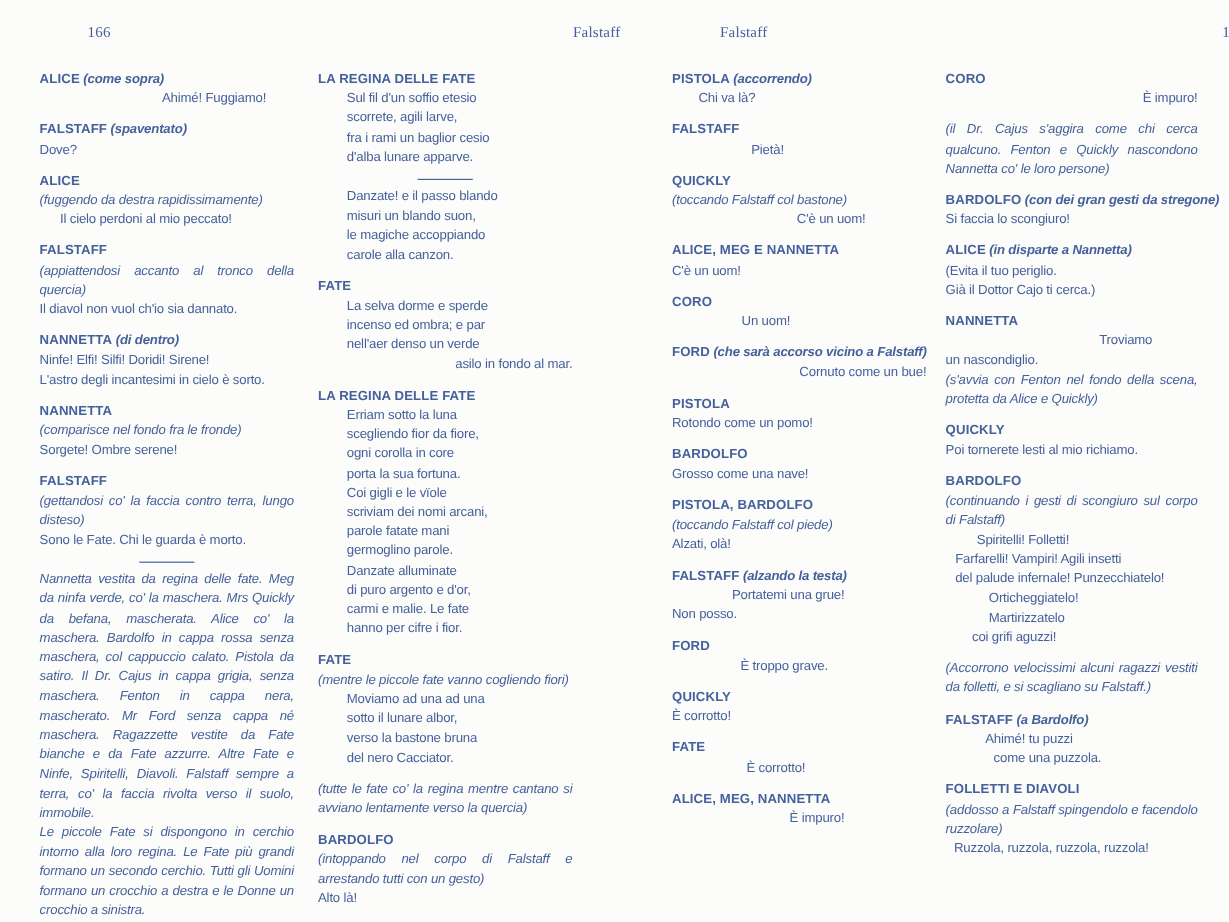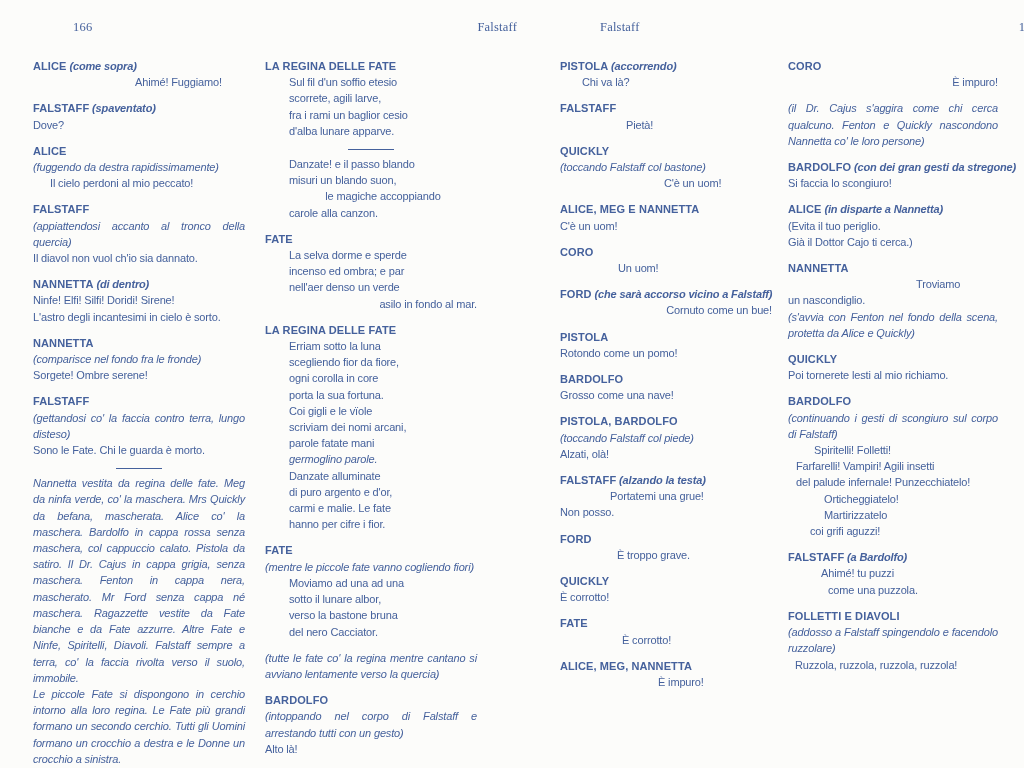--- a/index.html
+++ b/index.html
@@ -101,40 +101,40 @@
         <div class="verse-line" style="padding-left: 24px;">scorrete, agili larve,</div>
         <div class="verse-line" style="padding-left: 24px;">fra i rami un baglior cesio</div>
         <div class="verse-line" style="padding-left: 24px;">d'alba lunare apparve.</div>
       </div>
       <div class="block rule-block">
         <hr class="sep-rule">
       </div>
       <div class="block">
         <div class="verse-line" style="padding-left: 24px;">Danzate! e il passo blando</div>
         <div class="verse-line" style="padding-left: 24px;">misuri un blando suon,</div>
-        <div class="verse-line" style="padding-left: 24px; text-align: center;">le magiche accoppiando</div>
+        <div class="verse-line" style="padding-left: 24px;">le magiche accoppiando</div>
         <div class="verse-line" style="padding-left: 24px;">carole alla canzon.</div>
       </div>
       <div class="block">
         <div class="speaker-line"><span class="speaker-name">FATE</span></div>
         <div class="verse-line" style="padding-left: 24px;">La selva dorme e sperde</div>
         <div class="verse-line" style="padding-left: 24px;">incenso ed ombra; e par</div>
         <div class="verse-line" style="padding-left: 24px;">nell'aer denso un verde</div>
         <div class="verse-line" style="padding-left: 24px; text-align: right;">asilo in fondo al mar.</div>
       </div>
       <div class="block">
         <div class="speaker-line"><span class="speaker-name">LA REGINA DELLE FATE</span></div>
         <div class="verse-line" style="padding-left: 24px;">Erriam sotto la luna</div>
         <div class="verse-line" style="padding-left: 24px;">scegliendo fior da fiore,</div>
         <div class="verse-line" style="padding-left: 24px;">ogni corolla in core</div>
         <div class="verse-line" style="padding-left: 24px;">porta la sua fortuna.</div>
         <div class="verse-line" style="padding-left: 24px;">Coi gigli e le vïole</div>
         <div class="verse-line" style="padding-left: 24px;">scriviam dei nomi arcani,</div>
         <div class="verse-line" style="padding-left: 24px;">parole fatate mani</div>
-        <div class="verse-line" style="padding-left: 24px; font-style: italic;">germoglino parole.</div>
+        <div class="verse-line" style="padding-left: 24px;">germoglino parole.</div>
         <div class="verse-line" style="padding-left: 24px;">Danzate alluminate</div>
         <div class="verse-line" style="padding-left: 24px;">di puro argento e d'or,</div>
         <div class="verse-line" style="padding-left: 24px;">carmi e malie. Le fate</div>
         <div class="verse-line" style="padding-left: 24px;">hanno per cifre i fior.</div>
       </div>
       <div class="block">
         <div class="speaker-line"><span class="speaker-name">FATE</span></div>
         <div class="stage-dir">(mentre le piccole fate vanno cogliendo fiori)</div>
         <div class="verse-line" style="padding-left: 24px;">Moviamo ad una ad una</div>
         <div class="verse-line" style="padding-left: 24px;">sotto il lunare albor,</div>
@@ -242,20 +242,23 @@
         <div class="speaker-line"><span class="speaker-name">BARDOLFO</span></div>
         <div class="stage-dir flow">(continuando i gesti di scongiuro sul corpo di Falstaff)</div>
         <div class="verse-line" style="padding-left: 26px;">Spiritelli! Folletti!</div>
         <div class="verse-line" style="padding-left: 8px;">Farfarelli! Vampiri! Agili insetti</div>
         <div class="verse-line" style="padding-left: 8px;">del palude infernale! Punzecchiatelo!</div>
         <div class="verse-line" style="padding-left: 36px;">Orticheggiatelo!</div>
         <div class="verse-line" style="padding-left: 36px;">Martirizzatelo</div>
         <div class="verse-line" style="padding-left: 22px;">coi grifi aguzzi!</div>
       </div>
       <div class="block">
+        <div class="stage-dir flow">(Accorrono velocissimi alcuni ragazzi vestiti da folletti, e si scagliano su Falstaff.)</div>
+      </div>
+      <div class="block">
         <div class="speaker-line"><span class="speaker-name">FALSTAFF</span><span class="inline-dir"> (a Bardolfo)</span></div>
         <div class="verse-line" style="padding-left: 33px;">Ahimé! tu puzzi</div>
         <div class="verse-line" style="padding-left: 40px;">come una puzzola.</div>
       </div>
       <div class="block">
         <div class="speaker-line"><span class="speaker-name">FOLLETTI E DIAVOLI</span></div>
         <div class="stage-dir flow">(addosso a Falstaff spingendolo e facendolo ruzzolare)</div>
         <div class="verse-line" style="padding-left: 7px;">Ruzzola, ruzzola, ruzzola, ruzzola!</div>
       </div>
     </div>

